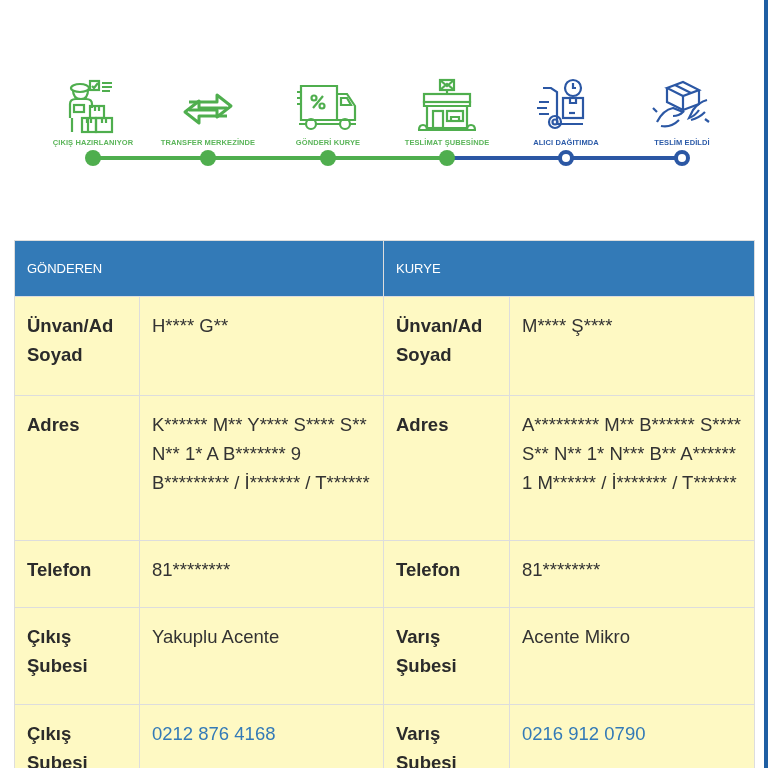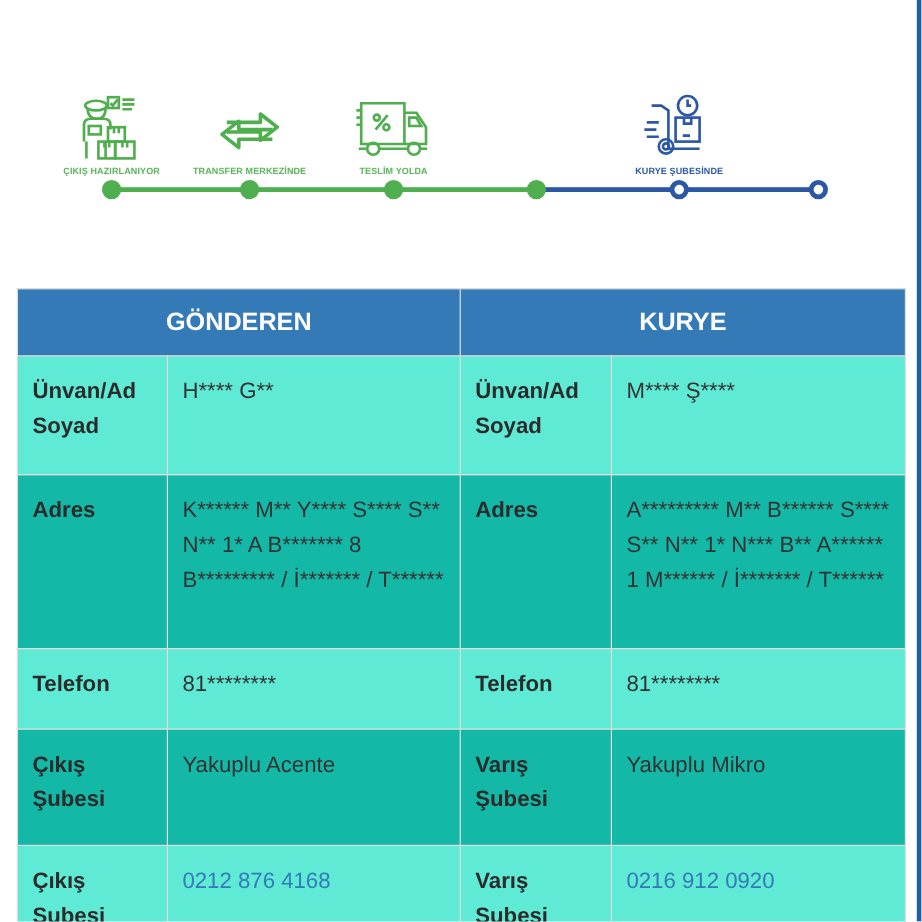--- a/index.html
+++ b/index.html
@@ -36,31 +36,31 @@
   }
   .dot.done { background: #4fae4e; }
   .dot.todo { background: #ffffff; border: 4px solid #2b57a4; }
 
   
   .info-table {
     position: absolute; left: 14px; top: 240px; width: 740px;
     border-collapse: collapse; table-layout: fixed;
   }
   .info-table th {
-    background: #337ab7; color: #ffffff; text-align: center;
-    font-size: 21px; font-weight: bold; height: 56px; padding: 0 12px;
+    background: #337ab7; color: #ffffff; text-align: left;
+    font-size: 13px; font-weight: normal; height: 56px; padding: 0 12px;
     border: 1px solid #dddddd; box-sizing: border-box;
   }
   .info-table td {
     border: 1px solid #dddddd; vertical-align: top; padding: 14px 12px 0 12px;
     font-size: 18.5px; line-height: 29px; color: #333333; box-sizing: border-box;
   }
   .info-table td.lbl { font-weight: bold; color: #2b2b2b; }
-  .info-table tr.odd td { background: #5eead4; }
-  .info-table tr.even td { background: #14b8a6; }
+  .info-table tr.odd td { background: #fef9c3; }
+  .info-table tr.even td { background: #fef9c3; }
   .info-table a { color: #337ab7; text-decoration: none; }
 </style>
 </head>
 <body>
 
 <div class="right-edge"></div>
 
 <div class="tracker">
   <div class="line green" style="left:93px;width:354px;"></div>
   <div class="line blue" style="left:447px;width:235px;"></div>
@@ -101,42 +101,70 @@
       <path d="M42 16 h10 l8 12 v14 h-18"></path>
       <path d="M46 20 h6 l4 7 h-10 z"></path>
       <circle cx="16" cy="46" r="5"></circle>
         <circle cx="50" cy="46" r="5"></circle>
       <path d="M4 46 h7 M21 46 h24 M55 46 h6"></path>
       <path d="M18 30 l10 -12"></path>
         <circle cx="19" cy="20" r="2.5"></circle>
         <circle cx="27" cy="28" r="2.5"></circle>
       <path d="M2 14 h3 M2 20 h3 M2 26 h3"></path>
     </svg>
-    <div class="label">TESLİM YOLDA</div>
+    <div class="label">GÖNDERİ KURYE</div>
   </div>
   <div class="dot done" style="left:328px;"></div>
 
+  <div class="step done" style="left:447px;">
+    <svg class="icon" viewBox="0 0 66 56" fill="none" stroke="#4fae4e" stroke-width="2.2">
+      <rect x="26" y="2" width="14" height="10"></rect>
+        <path d="M26 2 l7 6 7-6 M26 12 l7-6 7 6"></path>
+      <path d="M33 12 v4"></path>
+      <rect x="10" y="16" width="46" height="8"></rect>
+      <path d="M10 24 h46 v4 h-46 z"></path>
+      <path d="M13 28 v22 h40 v-22"></path>
+      <rect x="19" y="33" width="10" height="17"></rect>
+      <rect x="33" y="33" width="16" height="10"></rect>
+        <path d="M37 43 v-4 h8 v4"></path>
+      <path d="M4 52 h58"></path>
+        <path d="M5 52 q0-5 4-5 q4 0 4 5 M53 52 q0-5 4-5 q4 0 4 5"></path>
+    </svg>
+    <div class="label">TESLİMAT ŞUBESİNDE</div>
+  </div>
   <div class="dot done" style="left:447px;"></div>
 
   <div class="step todo" style="left:566px;">
     <svg class="icon" viewBox="0 0 66 56" fill="none" stroke="#2b57a4" stroke-width="2.2">
       <circle cx="40" cy="10" r="8"></circle>
         <path d="M40 5 v5 h3"></path>
       <rect x="30" y="20" width="20" height="20"></rect>
         <path d="M37 20 v5 h6 v-5"></path>
         <path d="M36 35 h6"></path>
       <path d="M10 10 h8 l6 4 v32 h26"></path>
       <circle cx="22" cy="44" r="6"></circle>
         <circle cx="22" cy="44" r="2.5"></circle>
       <path d="M6 24 h10 M4 30 h10 M6 36 h10"></path>
     </svg>
-    <div class="label">KURYE ŞUBESİNDE</div>
+    <div class="label">ALICI DAĞITIMDA</div>
   </div>
   <div class="dot todo" style="left:566px;"></div>
 
+  <div class="step todo" style="left:682px;">
+    <svg class="icon" viewBox="0 0 66 56" fill="none" stroke="#2b57a4" stroke-width="2.2">
+      <path d="M18 10 l16 -6 16 8 -16 6 z"></path>
+      <path d="M18 10 v14 l16 8 v-14"></path>
+        <path d="M50 12 v14 l-16 6"></path>
+      <path d="M26 7 l16 8"></path>
+      <path d="M8 44 q6-12 16-14 l10 4 q-4 4-10 4 M12 48 q10 2 18-6"></path>
+      <path d="M58 22 q-8 2-14 10 l-4 8 q6-2 10-8 M56 34 q-6 6-14 8"></path>
+      <path d="M4 30 l4 4 M60 44 l-4 -3"></path>
+    </svg>
+    <div class="label">TESLİM EDİLDİ</div>
+  </div>
   <div class="dot todo" style="left:682px;"></div>
 </div>
 
 <table class="info-table">
   <colgroup>
     <col style="width:125px">
       <col style="width:244px">
       <col style="width:126px">
       <col style="width:245px">
   </colgroup>
@@ -148,40 +176,40 @@
   </thead>
   <tbody>
     <tr class="odd" style="height:99px;">
       <td class="lbl">Ünvan/Ad Soyad</td>
       <td>H**** G**</td>
       <td class="lbl">Ünvan/Ad Soyad</td>
       <td>M**** Ş****</td>
     </tr>
     <tr class="even" style="height:145px;">
       <td class="lbl">Adres</td>
-      <td>K****** M** Y**** S**** S** N** 1* A B******* 8 B********* / İ******* / T******</td>
+      <td>K****** M** Y**** S**** S** N** 1* A B******* 9 B********* / İ******* / T******</td>
       <td class="lbl">Adres</td>
       <td>A********* M** B****** S**** S** N** 1* N*** B** A****** 1 M****** / İ******* / T******</td>
     </tr>
     <tr class="odd" style="height:67px;">
       <td class="lbl">Telefon</td>
       <td>81********</td>
       <td class="lbl">Telefon</td>
       <td>81********</td>
     </tr>
     <tr class="even" style="height:97px;">
       <td class="lbl">Çıkış Şubesi</td>
       <td>Yakuplu Acente</td>
       <td class="lbl">Varış Şubesi</td>
-      <td>Yakuplu Mikro</td>
+      <td>Acente Mikro</td>
     </tr>
     <tr class="odd" style="height:97px;">
       <td class="lbl">Çıkış Şubesi</td>
       <td>
         <a href="#">0212 876 4168</a>
       </td>
       <td class="lbl">Varış Şubesi</td>
       <td>
-        <a href="#">0216 912 0920</a>
+        <a href="#">0216 912 0790</a>
       </td>
     </tr>
   </tbody>
 </table>
 
 </body></html>

